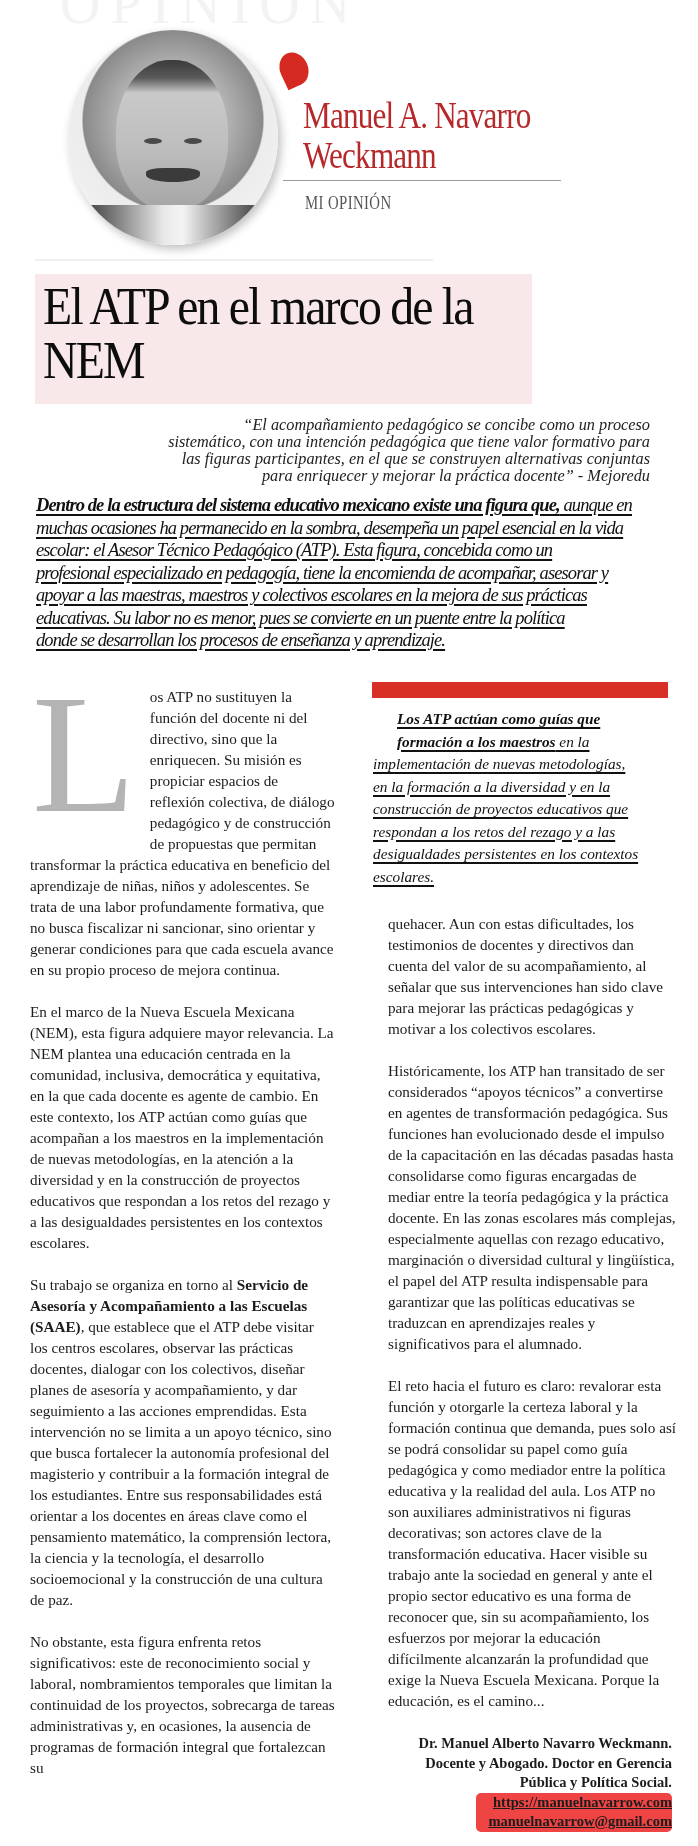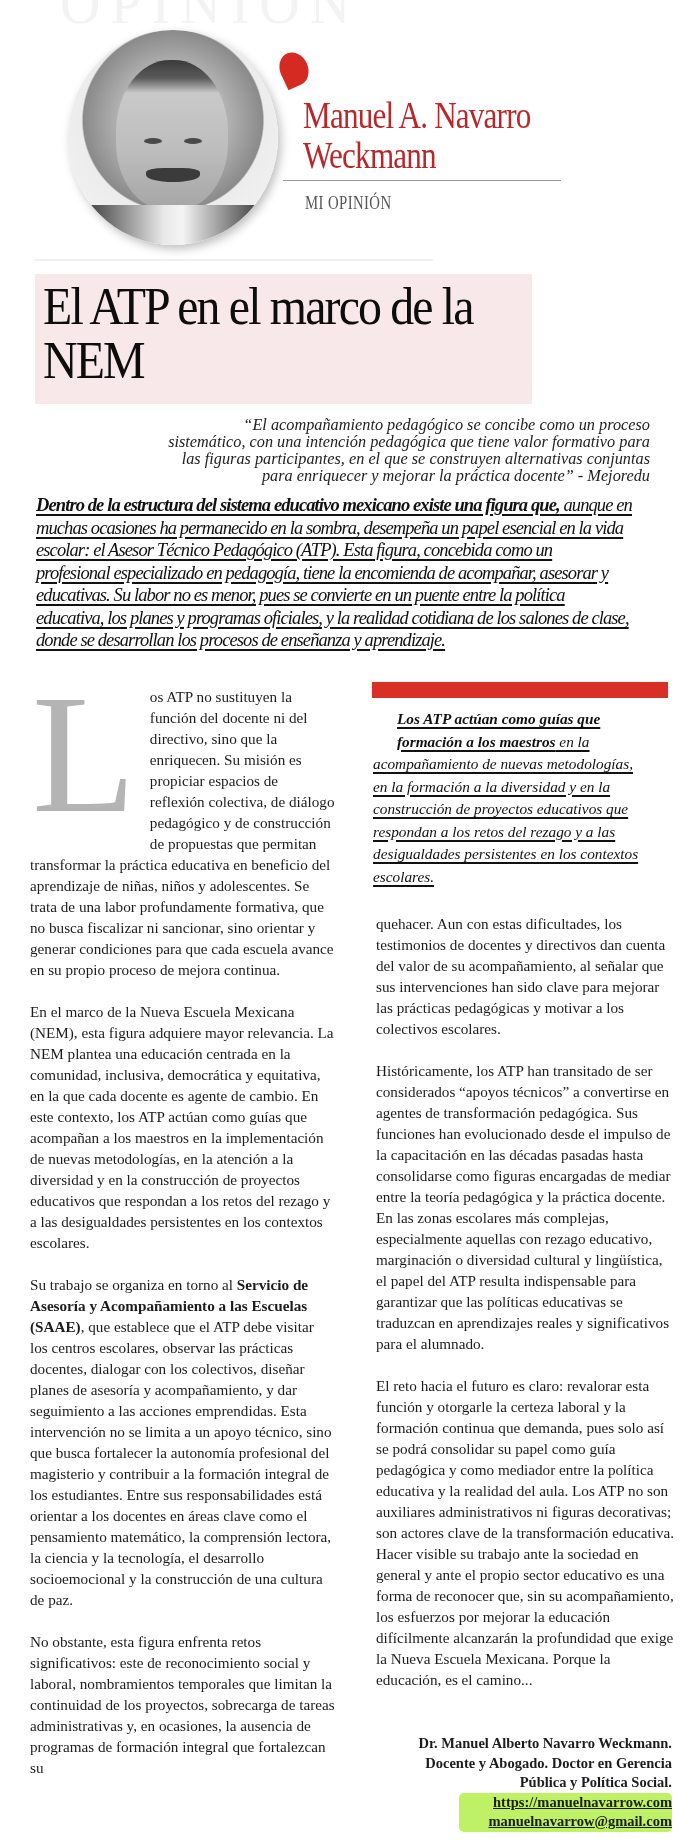--- a/index.html
+++ b/index.html
@@ -39,25 +39,25 @@
   .col-left p, .col-right p { margin: 0 0 21px 0; }
   .dropcap { float: left; font-family: "Liberation Serif", serif; font-size: 170px; line-height: 128px; height: 148px; color: #b4b4b4; margin: 4px 14px 0 0; padding-left: 2px; }
   .col-left p.first { margin-top: 0; }
 
   .red-bar { position: absolute; left: 372px; top: 682px; width: 296px; height: 16px; background: #d93025; }
   .pullquote { position: absolute; left: 373px; top: 708px; width: 300px; font-style: italic; font-size: 15.3px; line-height: 22.5px; color: #111; }
   .pullquote span.ln { display: block; text-decoration: underline; text-decoration-thickness: 1.5px; text-underline-offset: 3px; white-space: nowrap; }
   .pullquote b { font-weight: bold; margin-left: 24px; }
 
   .col-right-body { position: absolute; left: 372px; top: 913px; width: 305px; font-size: 15.2px; line-height: 21px; color: #1c1c1c; }
-  .col-right-body p { margin: 0 0 21px 4px; }
+  .col-right-body p { margin: 0 0 21px 16px; }
 
   .signature { position: absolute; left: 372px; top: 1734px; width: 300px; text-align: right; font-weight: bold; font-size: 14.5px; line-height: 19.5px; color: #1c1c1c; }
   .signature span { display: block; }
-  .contact-box { display: inline-block; background: #bef264; border-radius: 5px; padding: 0 0 0 29px; text-align: right; }
+  .contact-box { display: inline-block; background: #ef4444; border-radius: 5px; padding: 0 0 0 12px; text-align: right; }
   .contact-box a { display: block; color: #1c1c1c; text-decoration: underline; font-weight: bold; }
 </style>
 </head>
 <body>
 
 <div class="ghost-text">OPINIÓN</div>
 
 <div class="portrait-wrap">
   <div class="portrait">
     <div class="head"></div>
@@ -85,37 +85,37 @@
   <span>sistemático, con una intención pedagógica que tiene valor formativo para</span>
   <span>las figuras participantes, en el que se construyen alternativas conjuntas</span>
   <span>para enriquecer y mejorar la práctica docente” - Mejoredu</span>
 </div>
 
 <div class="lead">
   <span><b>Dentro de la estructura del sistema educativo mexicano existe una figura que,</b><span style="display:inline"> aunque en</span></span>
   <span>muchas ocasiones ha permanecido en la sombra, desempeña un papel esencial en la vida</span>
   <span>escolar: el Asesor Técnico Pedagógico (ATP). Esta figura, concebida como un</span>
   <span>profesional especializado en pedagogía, tiene la encomienda de acompañar, asesorar y</span>
+  <span>apoyar a las maestras, maestros y colectivos escolares en la mejora de sus prácticas</span>
   <span>educativas. Su labor no es menor, pues se convierte en un puente entre la política</span>
-  <span>educativa, los planes y programas oficiales, y la realidad cotidiana de los salones de clase,</span>
   <span>donde se desarrollan los procesos de enseñanza y aprendizaje.</span>
 </div>
 
 <div class="col-left">
   <p class="first"><span class="dropcap">L</span><span>os ATP no sustituyen la función del docente ni del directivo, sino que la enriquecen. Su misión es propiciar espacios de reflexión colectiva, de diálogo pedagógico y de construcción de propuestas que permitan transformar la práctica educativa en beneficio del aprendizaje de niñas, niños y adolescentes. Se trata de una labor profundamente formativa, que no busca fiscalizar ni sancionar, sino orientar y generar condiciones para que cada escuela avance en su propio proceso de mejora continua.</span></p>
   <p>En el marco de la Nueva Escuela Mexicana (NEM), esta figura adquiere mayor relevancia. La NEM plantea una educación centrada en la comunidad, inclusiva, democrática y equitativa, en la que cada docente es agente de cambio. En este contexto, los ATP actúan como guías que acompañan a los maestros en la implementación de nuevas metodologías, en la atención a la diversidad y en la construcción de proyectos educativos que respondan a los retos del rezago y a las desigualdades persistentes en los contextos escolares.</p>
   <p><span>Su trabajo se organiza en torno al </span><b>Servicio de Asesoría y Acompañamiento a las Escuelas (SAAE)</b><span>, que establece que el ATP debe visitar los centros escolares, observar las prácticas docentes, dialogar con los colectivos, diseñar planes de asesoría y acompañamiento, y dar seguimiento a las acciones emprendidas. Esta intervención no se limita a un apoyo técnico, sino que busca fortalecer la autonomía profesional del magisterio y contribuir a la formación integral de los estudiantes. Entre sus responsabilidades está orientar a los docentes en áreas clave como el pensamiento matemático, la comprensión lectora, la ciencia y la tecnología, el desarrollo socioemocional y la construcción de una cultura de paz.</span></p>
   <p>No obstante, esta figura enfrenta retos significativos: este de reconocimiento social y laboral, nombramientos temporales que limitan la continuidad de los proyectos, sobrecarga de tareas administrativas y, en ocasiones, la ausencia de programas de formación integral que fortalezcan su</p>
 </div>
 
 <div class="red-bar"></div>
 <div class="pullquote">
   <span class="ln"><b>Los ATP actúan como guías que</b></span>
   <span class="ln"><b>formación a los maestros</b><span> en la</span></span>
-  <span class="ln">acompañamiento de nuevas metodologías,</span>
+  <span class="ln">implementación de nuevas metodologías,</span>
   <span class="ln">en la formación a la diversidad y en la</span>
   <span class="ln">construcción de proyectos educativos que</span>
   <span class="ln">respondan a los retos del rezago y a las</span>
   <span class="ln">desigualdades persistentes en los contextos</span>
   <span class="ln">escolares.</span>
 </div>
 
 <div class="col-right-body">
   <p>quehacer. Aun con estas dificultades, los testimonios de docentes y directivos dan cuenta del valor de su acompañamiento, al señalar que sus intervenciones han sido clave para mejorar las prácticas pedagógicas y motivar a los colectivos escolares.</p>
   <p>Históricamente, los ATP han transitado de ser considerados “apoyos técnicos” a convertirse en agentes de transformación pedagógica. Sus funciones han evolucionado desde el impulso de la capacitación en las décadas pasadas hasta consolidarse como figuras encargadas de mediar entre la teoría pedagógica y la práctica docente. En las zonas escolares más complejas, especialmente aquellas con rezago educativo, marginación o diversidad cultural y lingüística, el papel del ATP resulta indispensable para garantizar que las políticas educativas se traduzcan en aprendizajes reales y significativos para el alumnado.</p>

